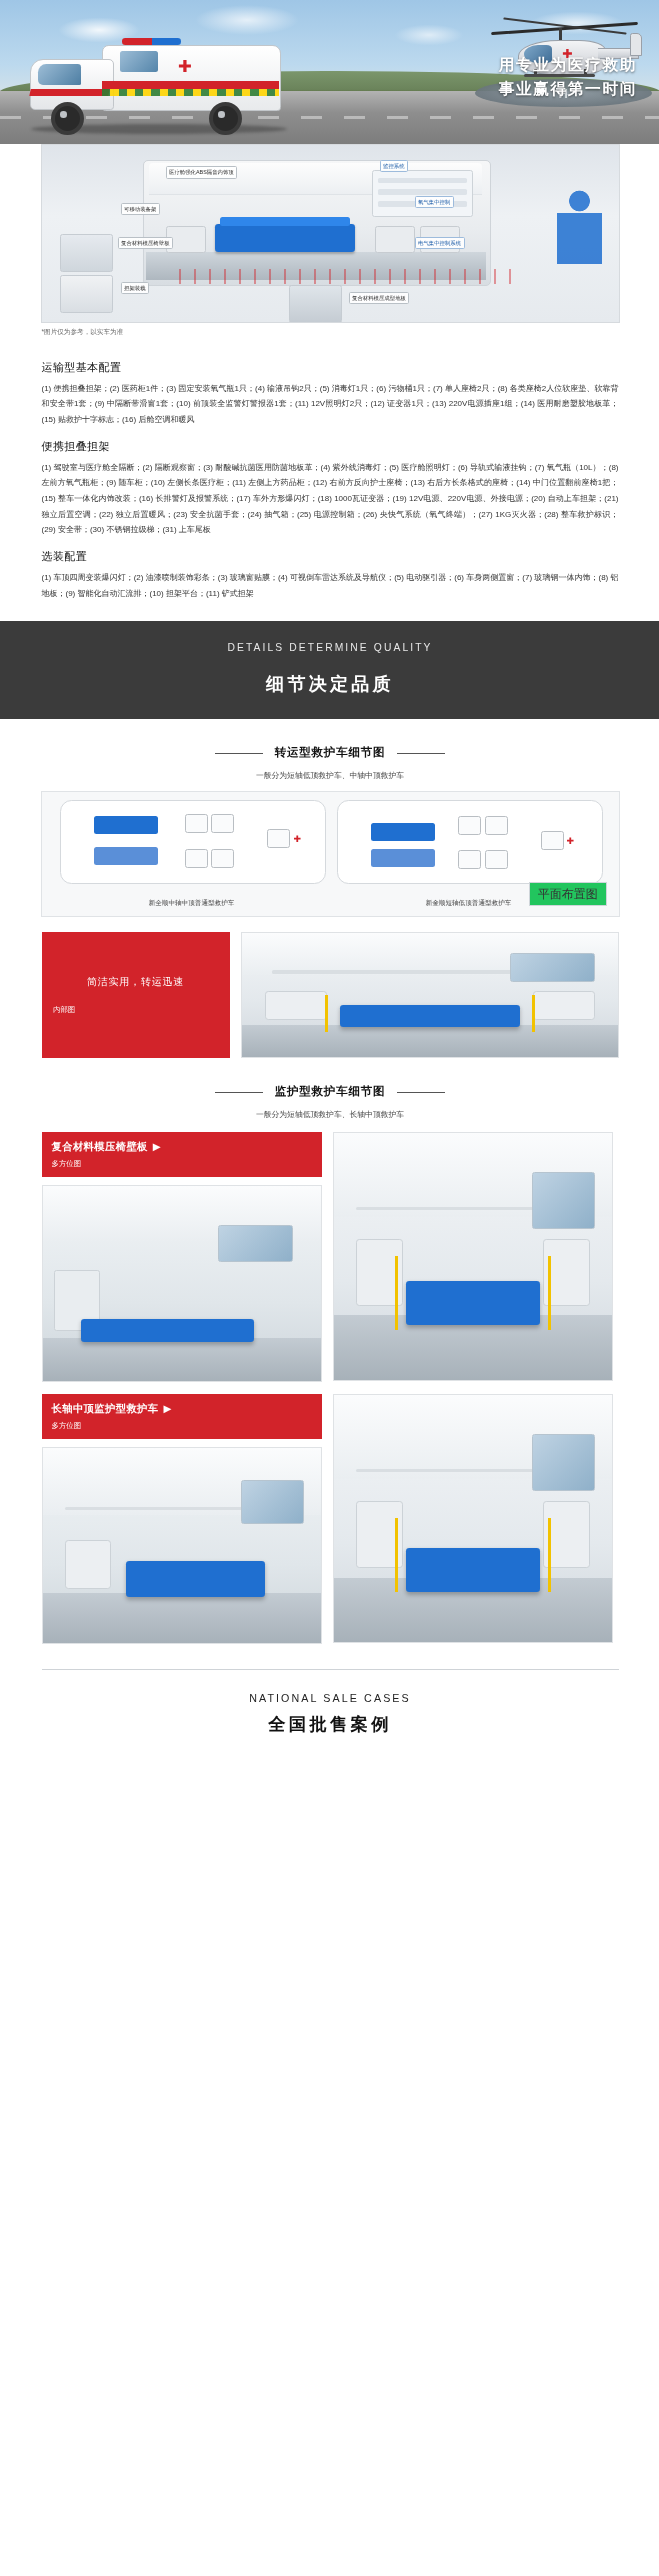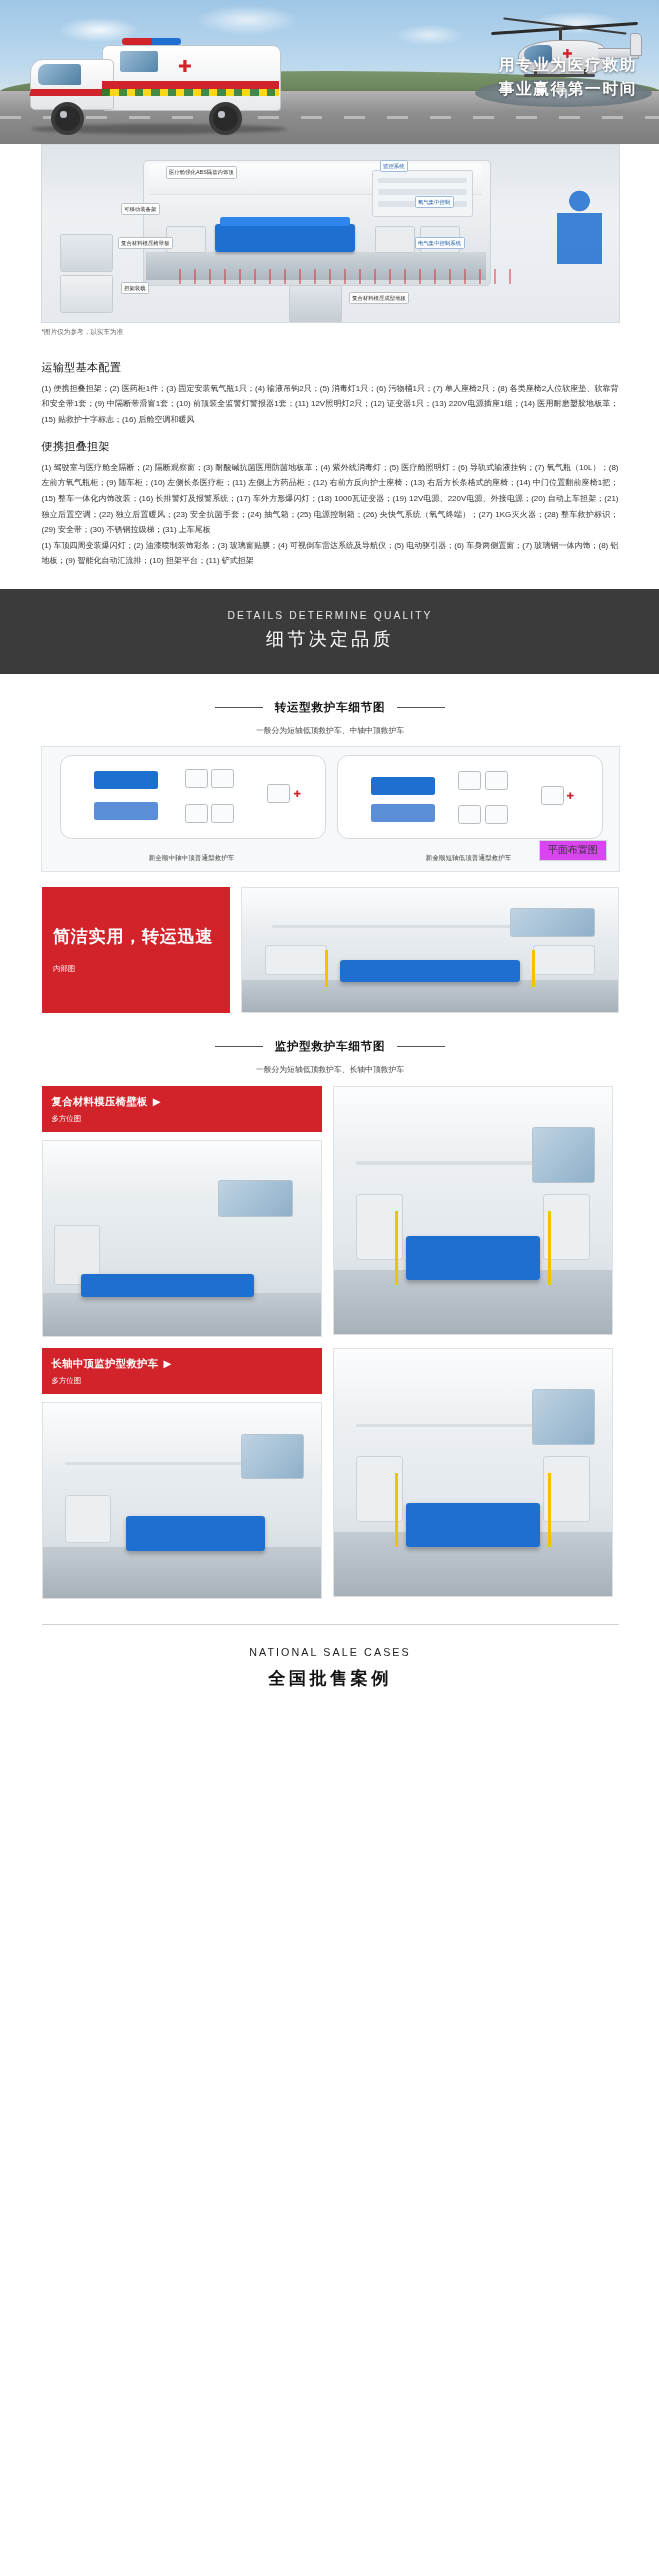--- a/index.html
+++ b/index.html
@@ -138,21 +138,21 @@
   
   .txtsec{width:577px;margin:0 auto;padding:3.3px 0 1.6px;}
   .txtsec h3{font-size:11px;font-weight:normal;color:#111;margin:11.5px 0 5.8px;letter-spacing:0.4px;}
   .txtsec p{font-size:8px;line-height:1.95;color:#333;margin:0;text-align:justify;}
 
   
   .dark{
     width:660px;background:#3b3b3b;color:#fff;text-align:center;padding:21.4px 0 23px;margin-top:18px;
   }
   .dark .en{font-size:10.3px;letter-spacing:2.1px;color:#e8e8e8;}
-  .dark .cn{font-size:18px;font-weight:normal;letter-spacing:3.3px;margin-top:6px;}
+  .dark .cn{font-size:18px;font-weight:bold;letter-spacing:3.3px;margin-top:19px;}
 
   
   .subhead{width:577px;margin:25px auto 3.3px;text-align:center;}
   .subhead .t{display:inline-block;font-size:11.5px;font-weight:bold;color:#111;letter-spacing:0.8px;position:relative;padding:0 11.5px;}
   .subhead .t:before,.subhead .t:after{
     content:"";position:absolute;top:50%;width:48px;height:0.8px;background:#555;
   }
   .subhead .t:before{left:-48px;}
   .subhead .t:after{right:-48px;}
   .subsub{width:577px;margin:10px auto 10px;text-align:center;font-size:7.8px;color:#444;}
@@ -164,31 +164,31 @@
   .plan .half{position:absolute;top:8.2px;width:264px;height:82px;background:#fff;border:0.8px solid #d5d9dd;border-radius:11.5px;}
   .plan .h1{left:18px;}
   .plan .h2{left:295px;}
   .plan .cotp{position:absolute;width:64px;height:18px;background:#1f6fd0;border-radius:2.5px;}
   .plan .seatp{position:absolute;width:21.4px;height:16.5px;border:0.8px solid #b9bec3;border-radius:2.5px;background:#fafbfc;}
   .plan .crossp{position:absolute;color:#d2232a;font-size:9px;font-weight:bold;}
   .plan .cap{position:absolute;bottom:8.2px;font-size:6.6px;color:#444;text-align:center;width:264px;}
   .plan .c1{left:18px;}
   .plan .c2{left:295px;}
   .plan .tag{
-    position:absolute;right:11.5px;bottom:10px;background:#d946ef;border:0.8px solid #cfd5da;
-    font-size:10px;padding:2.5px 8.2px;color:#333;margin-left:16px;
+    position:absolute;right:11.5px;bottom:10px;background:#22c55e;border:0.8px solid #cfd5da;
+    font-size:12px;padding:2.5px 8.2px;color:#333;margin-left:16px;
   }
 
   
   .row2{width:577px;margin:15px auto 0;display:flex;gap:11.5px;align-items:stretch;}
   .redcard{
     width:165px;background:#d2232a;color:#fff;display:flex;flex-direction:column;justify-content:center;
     padding:0 11.5px;position:relative;
   }
-  .redcard .ln1{font-size:17px;font-weight:bold;letter-spacing:0.8px;}
+  .redcard .ln1{font-size:10px;font-weight:normal;letter-spacing:0.8px;text-align:center;}
   .redcard .ln2{font-size:7.4px;margin-top:16px;opacity:.95;}
   .photo{position:relative;flex:1;overflow:hidden;border:0.8px solid #dfe2e5;}
   .photo.p-cabin{height:124px;background:linear-gradient(to bottom,#f4f6f8 0%,#e3e8ec 55%,#cfd6dc 100%);}
   .photo .int-ceil{position:absolute;left:0;top:0;width:100%;height:34%;background:linear-gradient(to bottom,#fbfcfd,#eaeef1);}
   .photo .int-floor{position:absolute;left:0;bottom:0;width:100%;height:26%;background:linear-gradient(to bottom,#c3cbd2,#a7b1b9);}
   .photo .int-cot{position:absolute;left:26%;bottom:24%;width:48%;height:18%;background:#1f6fd0;border-radius:3.3px;box-shadow:0 2.5px 4.1px rgba(0,0,0,.25);}
   .photo .int-seat{position:absolute;width:16%;height:22%;background:#eceff2;border:0.8px solid #ccd2d7;border-radius:3.3px;}
   .photo .int-cab{position:absolute;left:4%;bottom:26%;width:16%;height:30%;background:#e9edf0;border:0.8px solid #ccd2d7;border-radius:2.5px;}
   .photo .int-win{position:absolute;right:6%;top:16%;width:22%;height:22%;background:linear-gradient(135deg,#bfd3e3,#8fb0c9);border:0.8px solid #b6c4cf;border-radius:2.5px;}
   .photo .int-rail{position:absolute;left:8%;top:30%;width:84%;height:3.3px;background:#d9dee2;border-radius:1.6px;}
@@ -293,20 +293,21 @@
   </div>
   <div class="note">*图片仅为参考，以实车为准</div>
 
   <div class="txtsec">
     <h3>运输型基本配置</h3>
     <p>(1) 便携担叠担架；(2) 医药柜1件；(3) 固定安装氧气瓶1只；(4) 输液吊钩2只；(5) 消毒灯1只；(6) 污物桶1只；(7) 单人座椅2只；(8) 各类座椅2人位软座垫、软靠背和安全带1套；(9) 中隔断带滑窗1套；(10) 前顶装全监警灯警报器1套；(11) 12V照明灯2只；(12) 证变器1只；(13) 220V电源插座1组；(14) 医用耐磨塑胶地板革；(15) 贴救护十字标志；(16) 后舱空调和暖风</p>
 
     <h3>便携担叠担架</h3>
     <p>(1) 驾驶室与医疗舱全隔断；(2) 隔断观察窗；(3) 耐酸碱抗菌医用防菌地板革；(4) 紫外线消毒灯；(5) 医疗舱照明灯；(6) 导轨式输液挂钩；(7) 氧气瓶（10L）；(8) 左前方氧气瓶柜；(9) 随车柜；(10) 左侧长条医疗柜；(11) 左侧上方药品柜；(12) 右前方反向护士座椅；(13) 右后方长条格式的座椅；(14) 中门位置翻前座椅1把；(15) 整车一体化内饰改装；(16) 长排警灯及报警系统；(17) 车外方形爆闪灯；(18) 1000瓦证变器；(19) 12V电源、220V电源、外接电源；(20) 自动上车担架；(21) 独立后置空调；(22) 独立后置暖风；(23) 安全抗菌手套；(24) 抽气箱；(25) 电源控制箱；(26) 央快气系统（氧气终端）；(27) 1KG灭火器；(28) 整车救护标识；(29) 安全带；(30) 不锈钢拉级梯；(31) 上车尾板</p>
 
+    <h3>选装配置</h3>
     <p>(1) 车顶四周变装爆闪灯；(2) 油漆喷制装饰彩条；(3) 玻璃窗贴膜；(4) 可视倒车雷达系统及导航仪；(5) 电动驱引器；(6) 车身两侧置窗；(7) 玻璃钢一体内饰；(8) 铝地板；(9) 智能化自动汇流排；(10) 担架平台；(11) 铲式担架</p>
   </div>
 
   <div class="dark">
     <div class="en">DETAILS DETERMINE QUALITY</div>
     <div class="cn">细节决定品质</div>
   </div>
 
   <div class="subhead">
     <span class="t">转运型救护车细节图</span>

